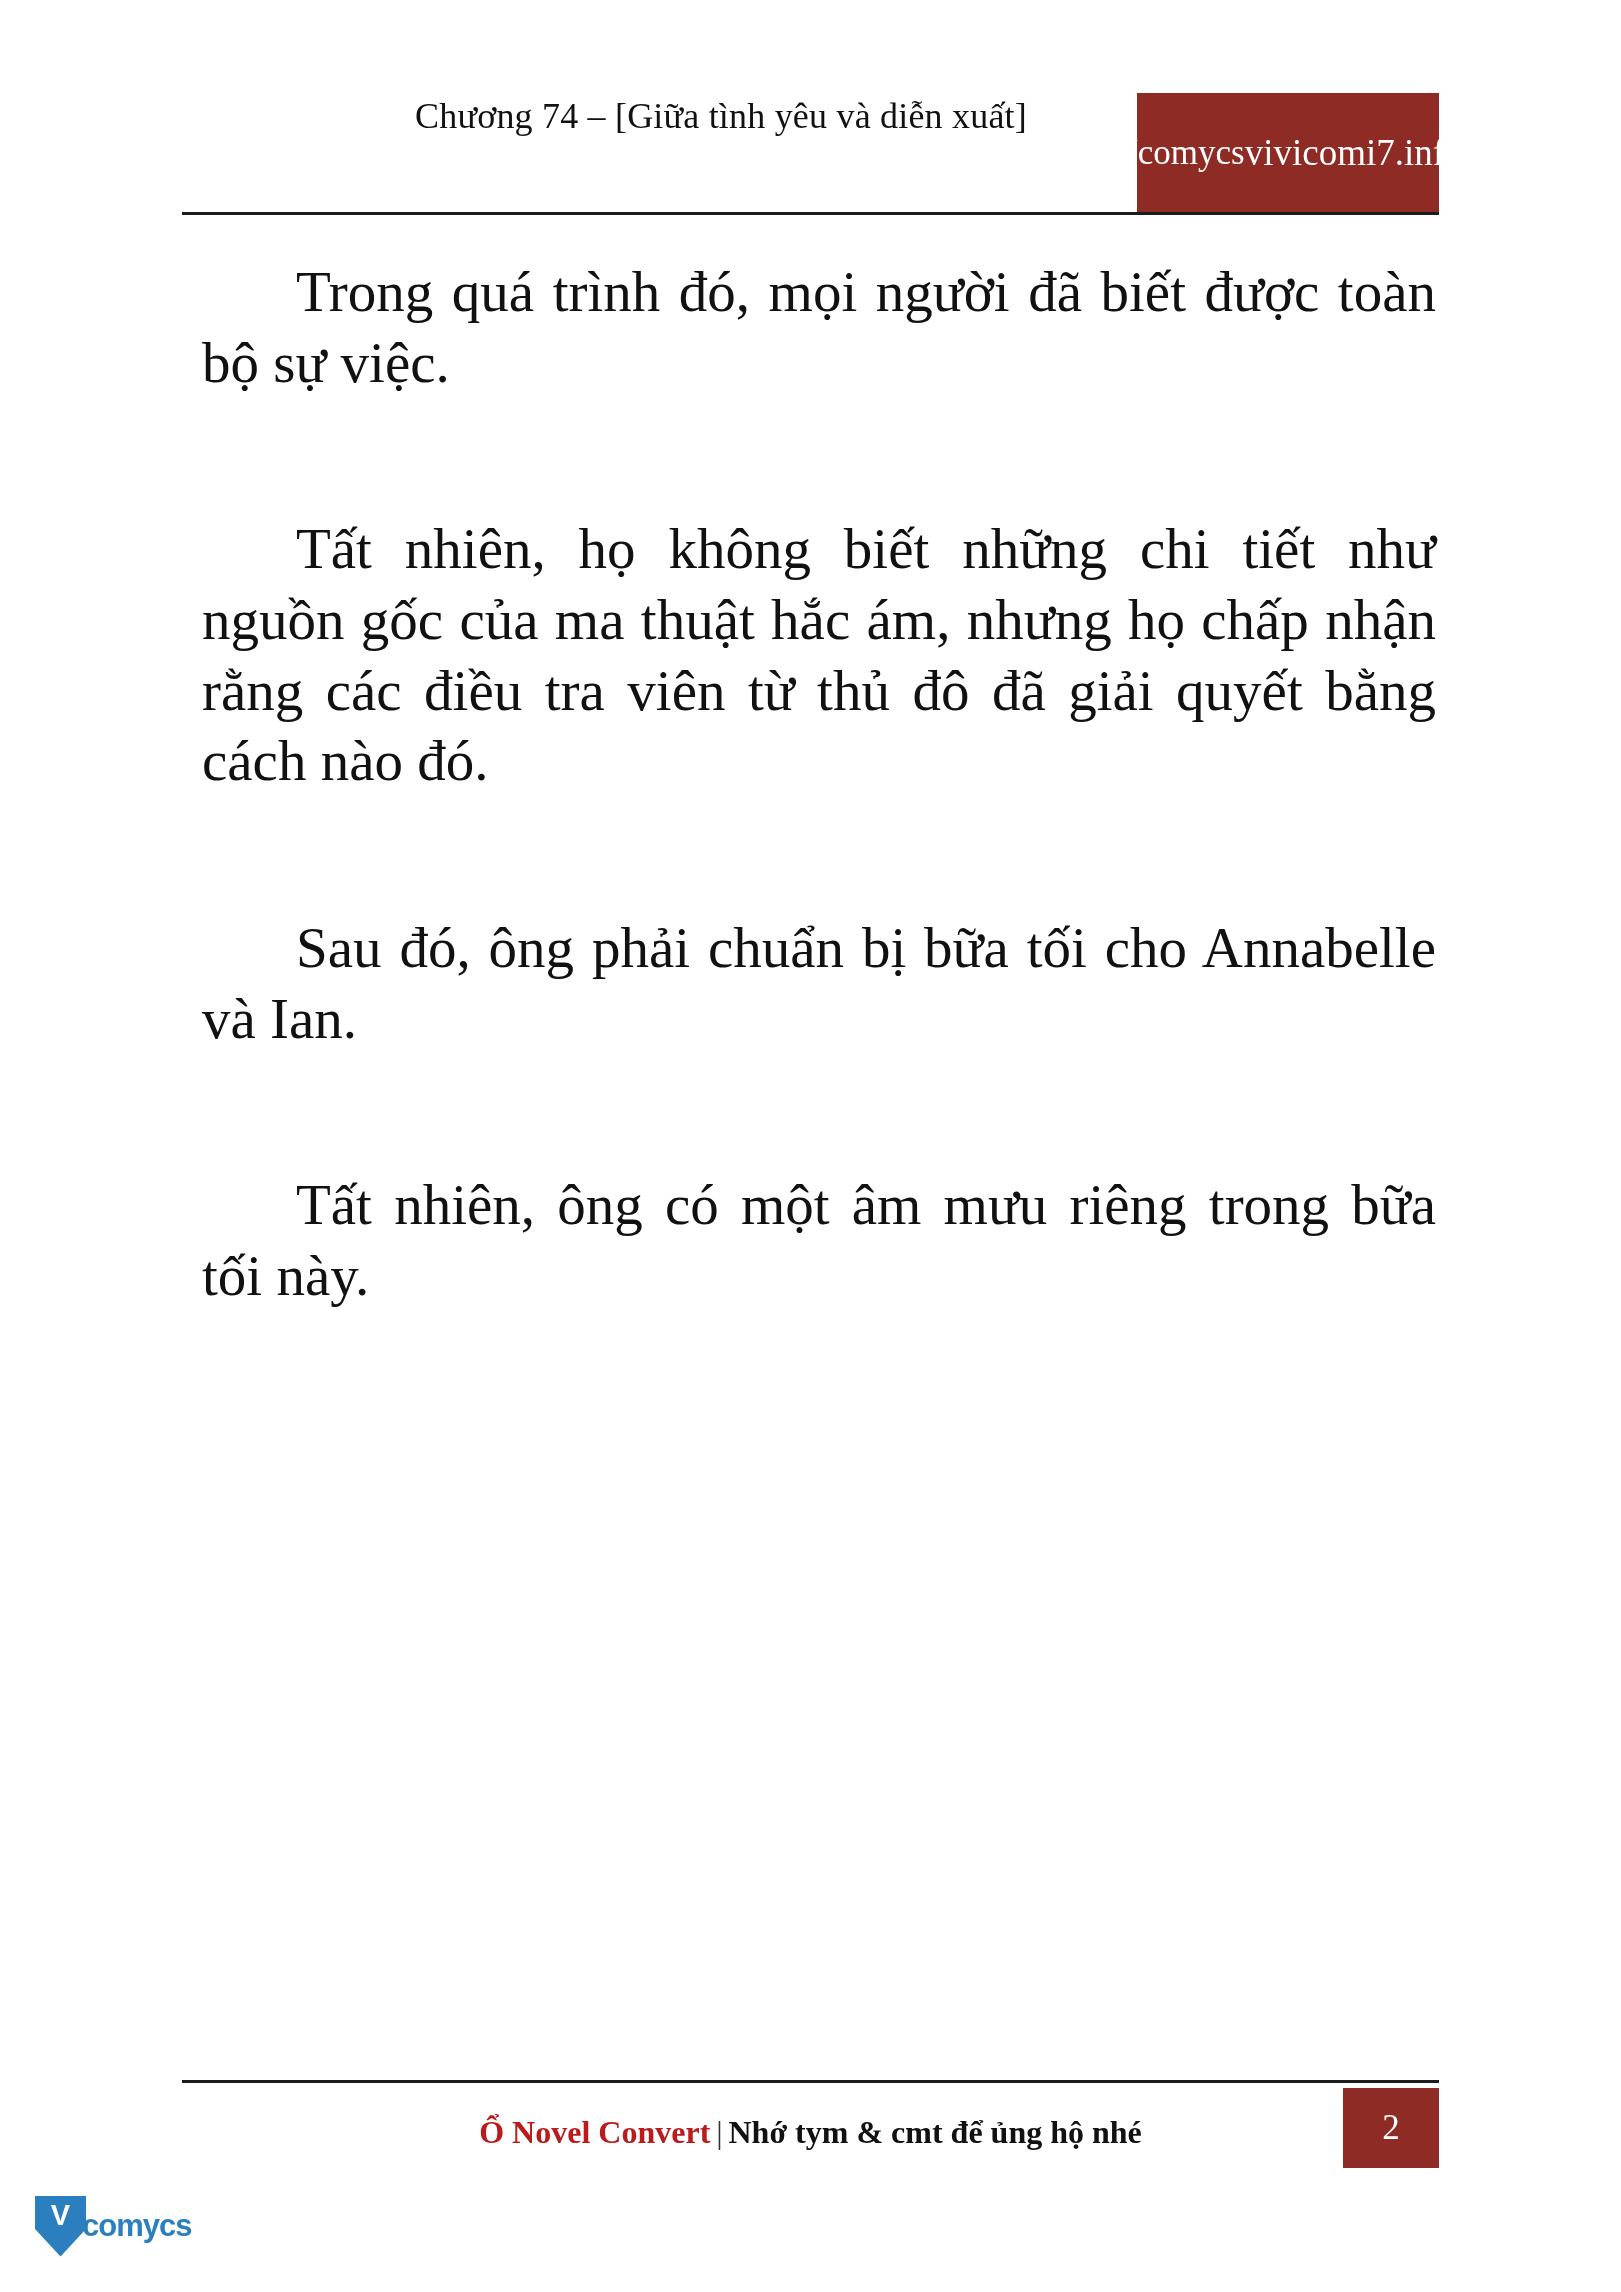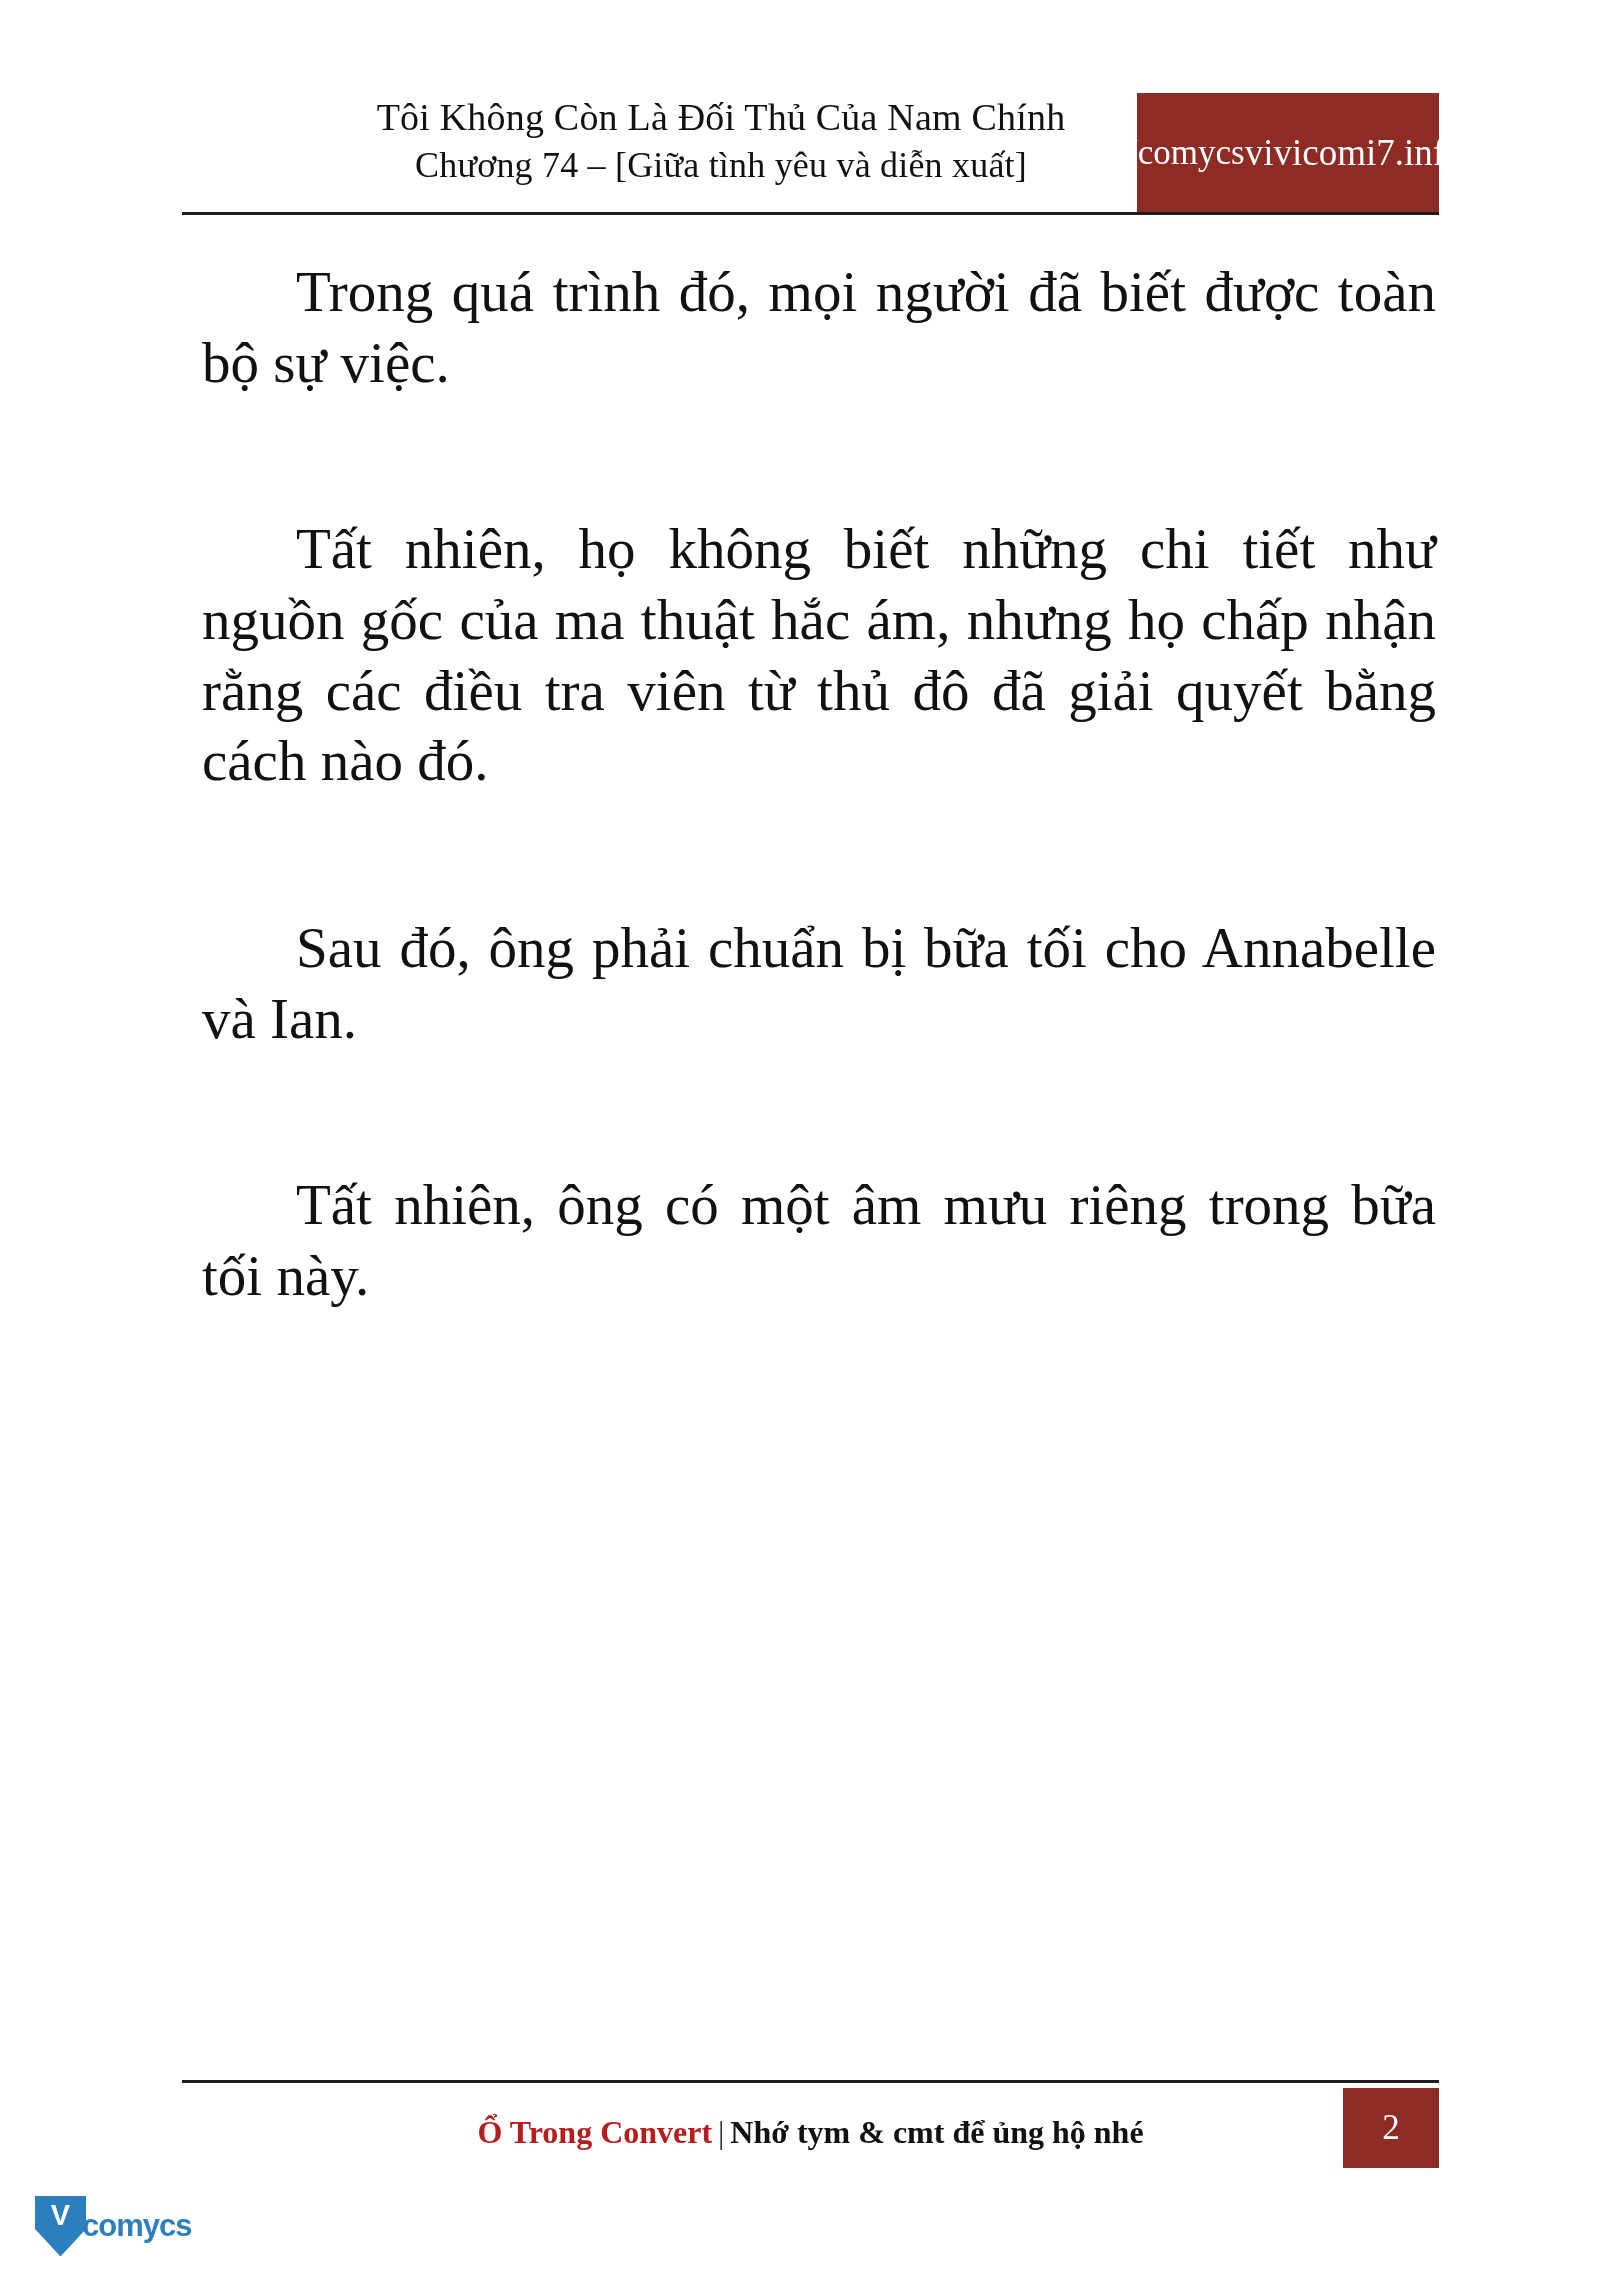--- a/index.html
+++ b/index.html
@@ -188,21 +188,20 @@
   }
 </style>
 </head>
 <body>
 
 <div class="page">
 
   <div class="header">
     <div class="header-inner">
       <div class="header-titles">
-        <div class="header-line1">Tôi Không Còn Là Đối Thủ Của Nam Chính</div>
         <div class="header-line2">Chương 74 –  [Giữa tình yêu và diễn xuất]</div>
       </div>
       <div class="brand-box">
         <div class="brand-name">Vcomycs</div>
         <div class="brand-url">vivicomi7.info</div>
       </div>
       <div class="header-rule"></div>
     </div>
   </div>
 
@@ -210,21 +209,21 @@
     <p class="para p-gap-1">Trong quá trình đó, mọi người đã biết được toàn bộ sự việc.</p>
     <p class="para p-gap-2">Tất nhiên, họ không biết những chi tiết như nguồn gốc của ma thuật hắc ám, nhưng họ chấp nhận rằng các điều tra viên từ thủ đô đã giải quyết bằng cách nào đó.</p>
     <p class="para p-gap-3">Sau đó, ông phải chuẩn bị bữa tối cho Annabelle và Ian.</p>
     <p class="para">Tất nhiên, ông có một âm mưu riêng trong bữa tối này.</p>
   </div>
 
   <div class="footer">
     <div class="footer-rule"></div>
     <div class="footer-row">
       <div class="footer-text">
-        <span class="footer-brand">Ổ Trong Convert</span><span class="footer-sep">|</span><span class="footer-note">Nhớ tym &amp; cmt để ủng hộ nhé</span>
+        <span class="footer-brand">Ổ Novel Convert</span><span class="footer-sep">|</span><span class="footer-note">Nhớ tym &amp; cmt để ủng hộ nhé</span>
       </div>
     </div>
     <div class="page-num-box">
       <span>2</span>
     </div>
   </div>
 
   <div class="watermark">
     <div class="wm-badge">
       <span>V</span>

